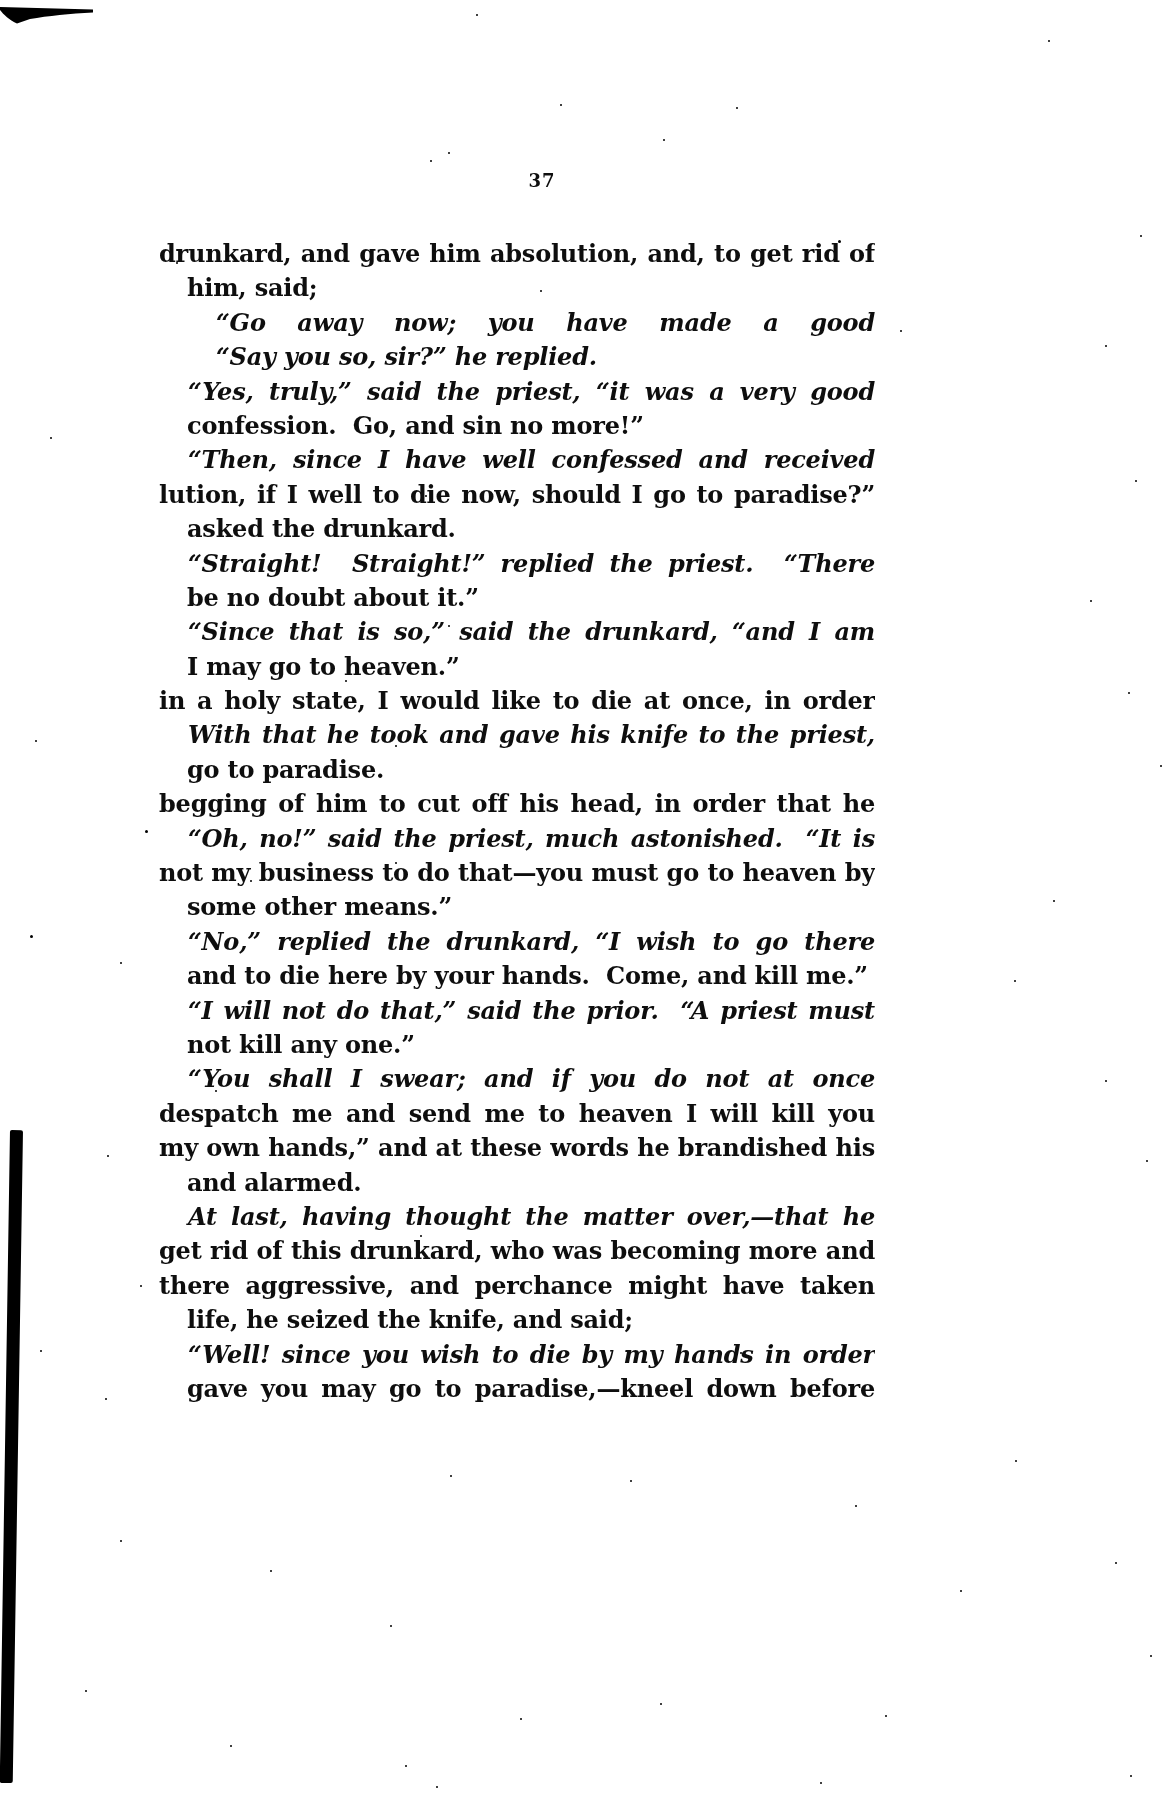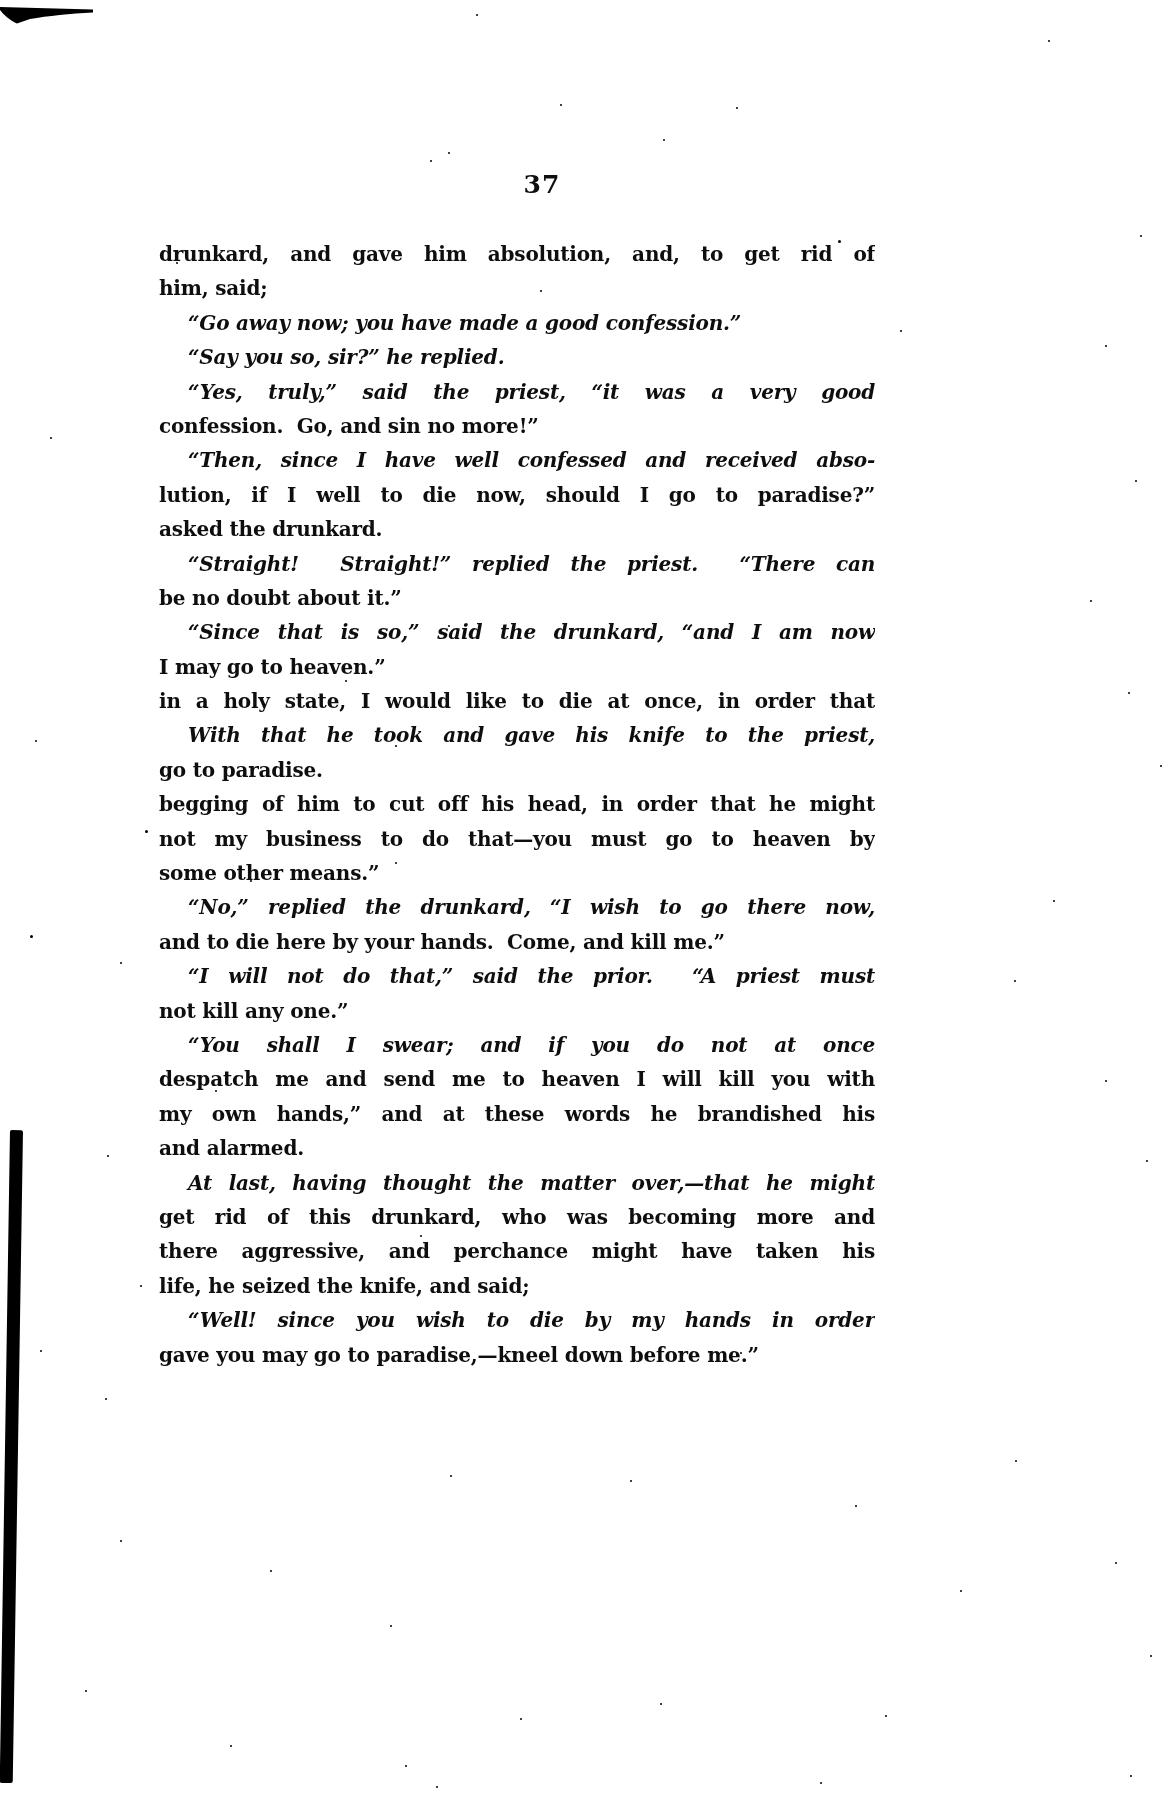--- a/index.html
+++ b/index.html
@@ -18,46 +18,47 @@
   .page {
     position: absolute;
     inset: 0;
   }
   .page-number {
     position: absolute;
     top: 170px;
     left: 183px;
     width: 718px;
     text-align: center;
-    font-size: 25px;
+    font-size: 18px;
     font-weight: bold;
     letter-spacing: 1px;
   }
   .page-text {
     position: absolute;
     top: 237px;
     left: 159px;
     width: 716px;
-    font-size: 20px;
+    font-size: 24px;
     font-weight: bold;
     letter-spacing: -0.2px;
   }
   .line {
     height: 34.4px;
     line-height: 34.4px;
     text-align: justify;
     text-align-last: justify;
     overflow: hidden;
   }
   .line.indent {
     text-indent: 29px;
     font-style: italic;
   }
   .line.para-end {
     text-align-last: left;
+    margin-left: 28px;
   }
   .corner-wedge {
     position: absolute;
     top: 5px;
     left: 0;
   }
   .margin-bar {
     position: absolute;
     left: 10px;
     top: 1130px;
@@ -98,20 +99,21 @@
       <div class="line">lution, if I well to die now, should I go to paradise?”</div>
       <div class="line para-end">asked the drunkard.</div>
       <div class="line indent">“Straight!&nbsp; Straight!” replied the priest.&nbsp; “There can</div>
       <div class="line para-end">be no doubt about it.”</div>
       <div class="line indent">“Since that is so,” said the drunkard, “and I am now</div>
       <div class="line para-end">I may go to heaven.”</div>
       <div class="line">in a holy state, I would like to die at once, in order that</div>
       <div class="line indent">With that he took and gave his knife to the priest,</div>
       <div class="line para-end">go to paradise.</div>
       <div class="line">begging of him to cut off his head, in order that he might</div>
+      <div class="line indent">“Oh, no!” said the priest, much astonished.&nbsp; “It is</div>
       <div class="line">not my business to do that—you must go to heaven by</div>
       <div class="line para-end">some other means.”</div>
       <div class="line indent">“No,” replied the drunkard, “I wish to go there now,</div>
       <div class="line para-end">and to die here by your hands.&nbsp; Come, and kill me.”</div>
       <div class="line indent">“I will not do that,” said the prior.&nbsp; “A priest must</div>
       <div class="line para-end">not kill any one.”</div>
       <div class="line indent">“You shall I swear; and if you do not at once</div>
       <div class="line">despatch me and send me to heaven I will kill you with</div>
       <div class="line">my own hands,” and at these words he brandished his</div>
       <div class="line para-end">and alarmed.</div>

